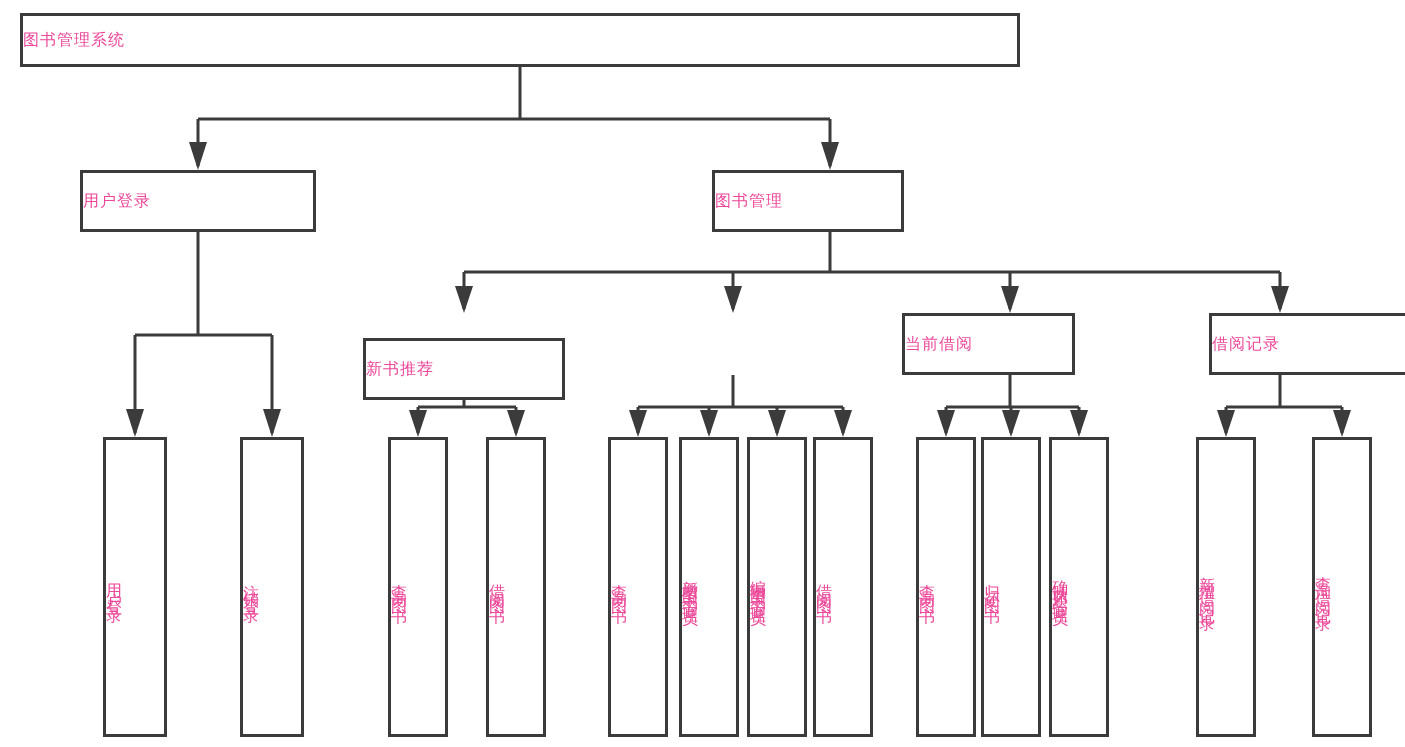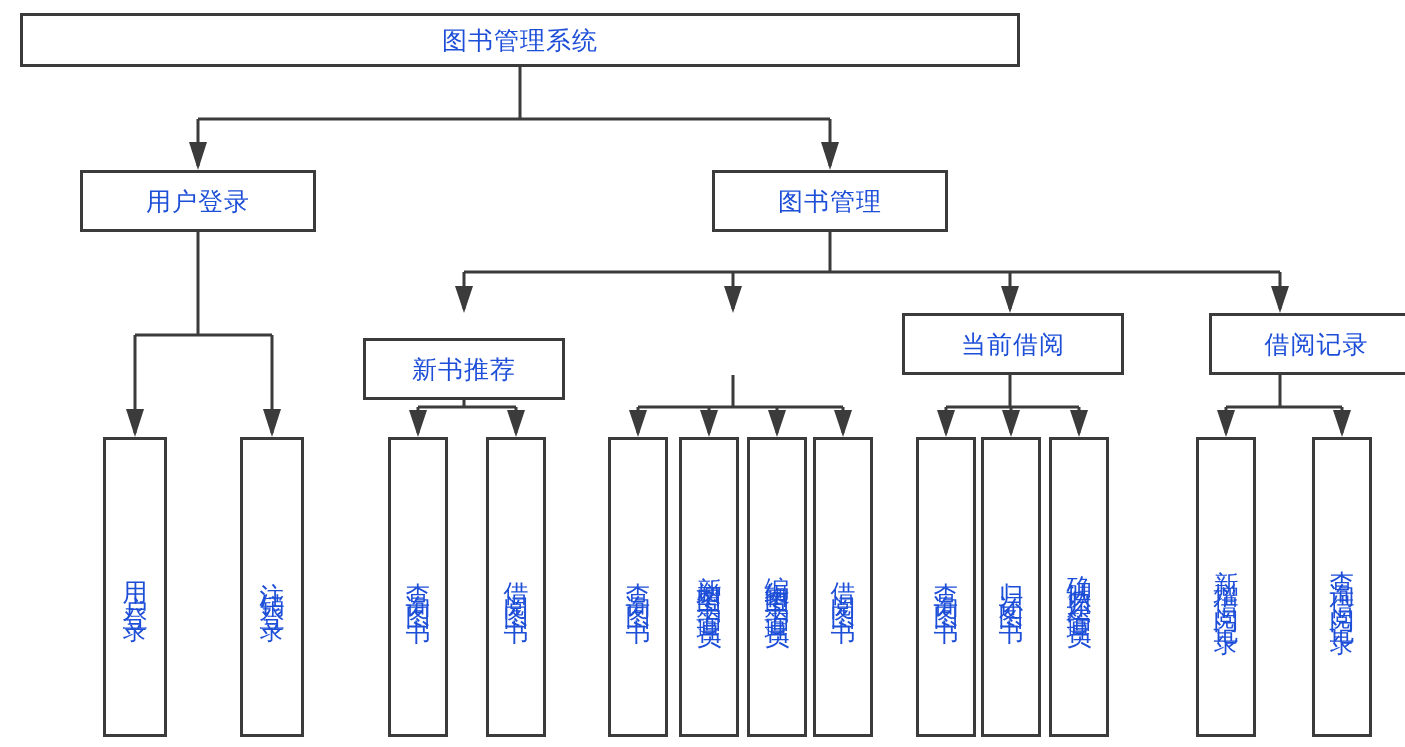--- a/index.html
+++ b/index.html
@@ -19,45 +19,45 @@
     position: absolute;
     left: 0; top: 0;
     width: 1405px; height: 747px;
     z-index: 1;
   }
   .box {
     position: absolute;
     box-sizing: border-box;
     border: 3px solid #3b3b3b;
     background: #ffffff;
-    color: #1d4ed8;
+    color: #ec4899;
     display: flex;
     align-items: center;
-    justify-content: center;
-    font-size: 25px;
+    justify-content: flex-start;
+    font-size: 16px;
     z-index: 2;
     letter-spacing: 1px;
   }
   .box.leaf .v-label {
     writing-mode: vertical-rl;
     text-orientation: mixed;
     line-height: 1;
     letter-spacing: 0.5em;
     white-space: nowrap;
   }
   .box.leaf .v-label.tight {
     letter-spacing: 0.28em;
   }
   
   #node-root   { left: 20px;  top: 13px;  width: 1000px; height: 54px; }
   #node-l2-a   { left: 80px;  top: 170px; width: 236px;  height: 62px; }
-  #node-l2-b   { left: 712px; top: 170px; width: 236px;  height: 62px; }
+  #node-l2-b   { left: 712px; top: 170px; width: 192px;  height: 62px; }
   #node-l3-a   { left: 363px; top: 313px; width: 202px;  height: 62px; margin-top: 25px; }
   #node-l3-b   { left: 620px; top: 313px; width: 227px;  height: 62px; }
-  #node-l3-c   { left: 902px; top: 313px; width: 222px;  height: 62px; }
+  #node-l3-c   { left: 902px; top: 313px; width: 173px;  height: 62px; }
   #node-l3-d   { left: 1173px;top: 313px; width: 215px;  height: 62px; margin-left: 36px; }
   .leaf        { top: 437px; height: 300px; }
   #leaf-g1-a   { left: 103px;  width: 64px; }
   #leaf-g1-b   { left: 240px;  width: 64px; }
   #leaf-g2-a   { left: 388px;  width: 60px; }
   #leaf-g2-b   { left: 486px;  width: 60px; }
   #leaf-g3-a   { left: 608px;  width: 60px; }
   #leaf-g3-b   { left: 679px;  width: 60px; }
   #leaf-g3-c   { left: 747px;  width: 60px; }
   #leaf-g3-d   { left: 813px;  width: 60px; }

